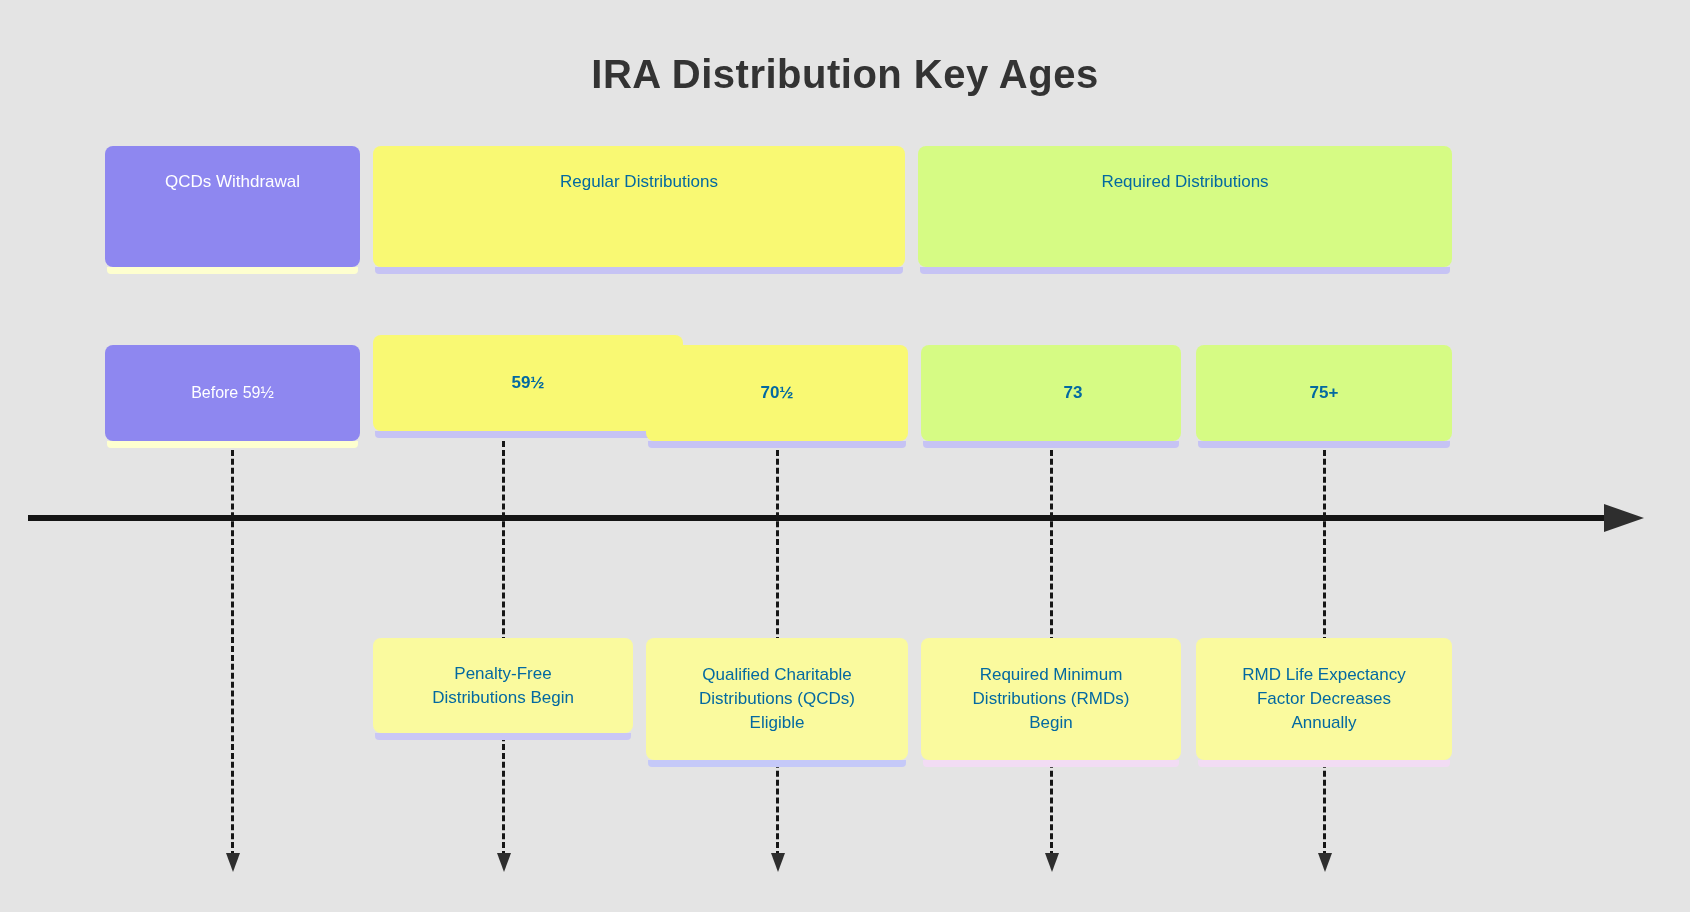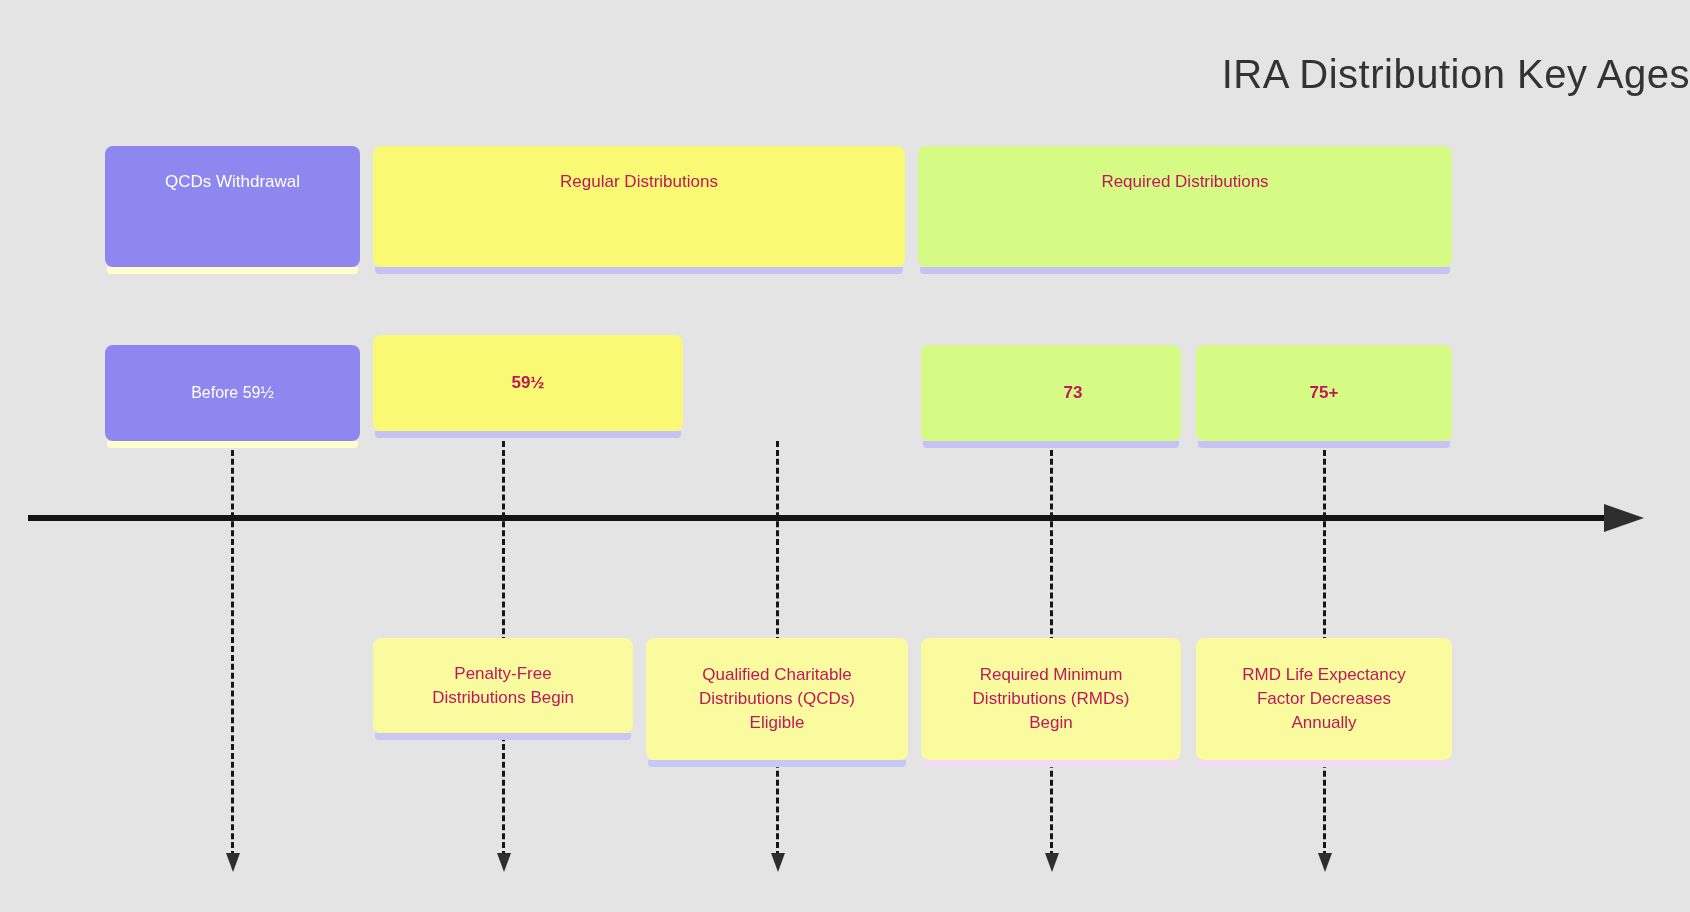--- a/index.html
+++ b/index.html
@@ -1,27 +1,27 @@
 <!DOCTYPE html>
 <html><head>
 <meta charset="utf-8">
 <style>
   html,body{margin:0;padding:0;}
   body{background:#e4e4e4;font-family:"Liberation Sans",sans-serif;}
   #canvas{position:relative;width:1690px;height:912px;background:#e4e4e4;overflow:hidden;}
 
   .title{
     position:absolute;left:0;right:0;top:52px;
-    text-align:right;font-size:40px;font-weight:normal;color:#333333;
+    text-align:center;font-size:40px;font-weight:bold;color:#333333;
     letter-spacing:0.5px;
   }
 
   .box{
     position:absolute;box-sizing:border-box;border-radius:8px;
-    font-size:17px;color:#be185d;text-align:center;z-index:2;
+    font-size:17px;color:#0369a1;text-align:center;z-index:2;
   }
   .box::after{ 
     content:"";position:absolute;left:2px;right:2px;bottom:-7px;height:7px;
     border-radius:0 0 4px 4px;background:#c6c3f4;
   }
   .purple{background:#8e87f0;color:#ffffff;}
   .purple::after{background:#feffcf;}
   .yellow{background:#f9f973;}
   .green{background:#d6fb84;}
   .descy{background:#fafa9e;}
@@ -91,20 +91,23 @@
   <div class="box section green s3">
     <span>Required Distributions</span>
   </div>
 
   <div class="box age purple a1">
     <span>Before 59½</span>
   </div>
   <div class="box age yellow a2">
     <span>59½</span>
   </div>
+  <div class="box age yellow a3">
+    <span>70½</span>
+  </div>
   <div class="box age green a4">
     <span>73</span>
   </div>
   <div class="box age green a5">
     <span>75+</span>
   </div>
 
   <div class="axis-line"></div>
   <div class="axis-head"></div>
 

